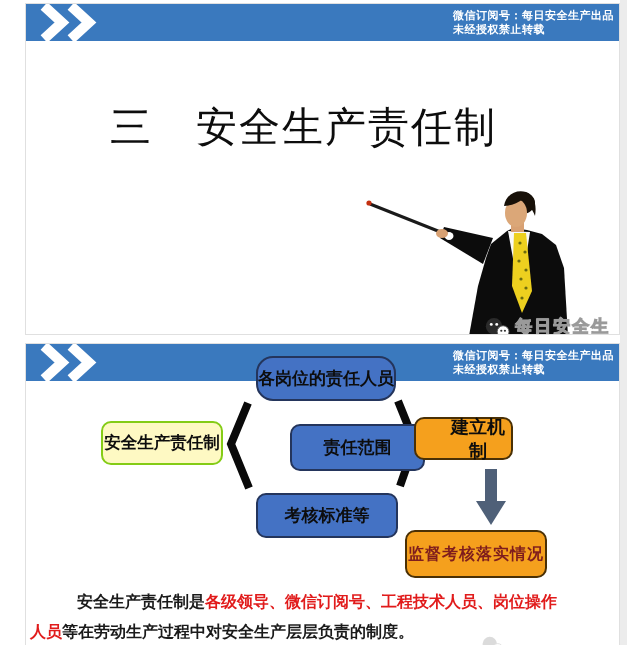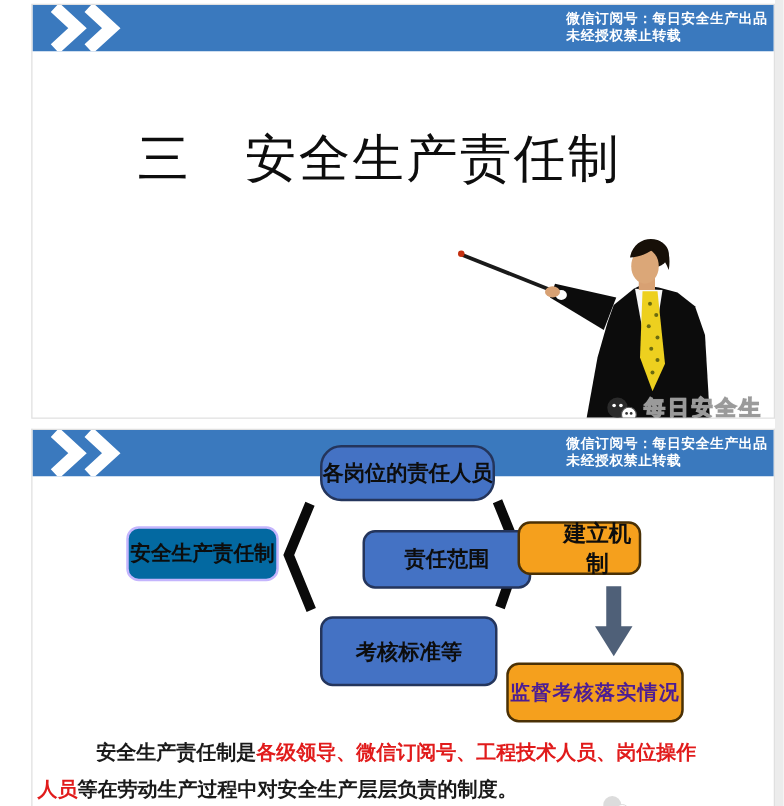--- a/index.html
+++ b/index.html
@@ -46,31 +46,31 @@
   .wm-2{right:8px;top:283px;opacity:0.35;}
   .wm-2 .wm-text{-webkit-text-stroke:1px #777;font-size:15px;}
 
   
   .dbox{
     position:absolute;z-index:2;border-radius:10px;box-sizing:border-box;
     display:flex;align-items:center;justify-content:center;
     font-weight:bold;color:#0d0d0d;text-align:center;
   }
   .blue  {background:#4472c4;border:2px solid #24355c;}
-  .purple{background:#0369a1;border:2px solid #c4b5fd;}
+  .purple{background:#fef9c3;border:2px solid #84cc16;}
   .orange{background:#f5a01d;border:2px solid #4a3005;}
 
   .box-top   {left:230px;top:12px; width:140px;height:45px;font-size:17px;border-radius:17px;}
   .box-left  {left:75px; top:77px; width:122px;height:44px;font-size:16.5px;}
   .box-mid   {left:232px;top:80px; width:135px;height:47px;font-size:17px;margin-left:32px;}
-  .box-bottom{left:230px;top:149px;width:142px;height:56px;font-size:17px;}
+  .box-bottom{left:230px;top:149px;width:142px;height:45px;font-size:17px;}
   .box-right {left:388px;top:73px; width:99px; height:43px;font-size:18px;padding-left:29px;}
   .box-result{
     left:379px;top:186px;width:142px;height:48px;font-size:16px;
-    font-family:"DejaVu Serif",serif;color:#4c1d95;letter-spacing:1px;
+    font-family:"DejaVu Serif",serif;color:#7f1d1d;letter-spacing:1px;
   }
 
   .diagram-overlay{position:absolute;left:0;top:0;z-index:1;pointer-events:none;}
 
   .paragraph{
     position:absolute;left:4px;top:243px;width:584px;
     font-family:"DejaVu Serif",serif;font-weight:bold;
     font-size:16px;line-height:30px;color:#1a1a1a;z-index:2;
   }
   .para-line1{text-indent:47px;white-space:nowrap;}

